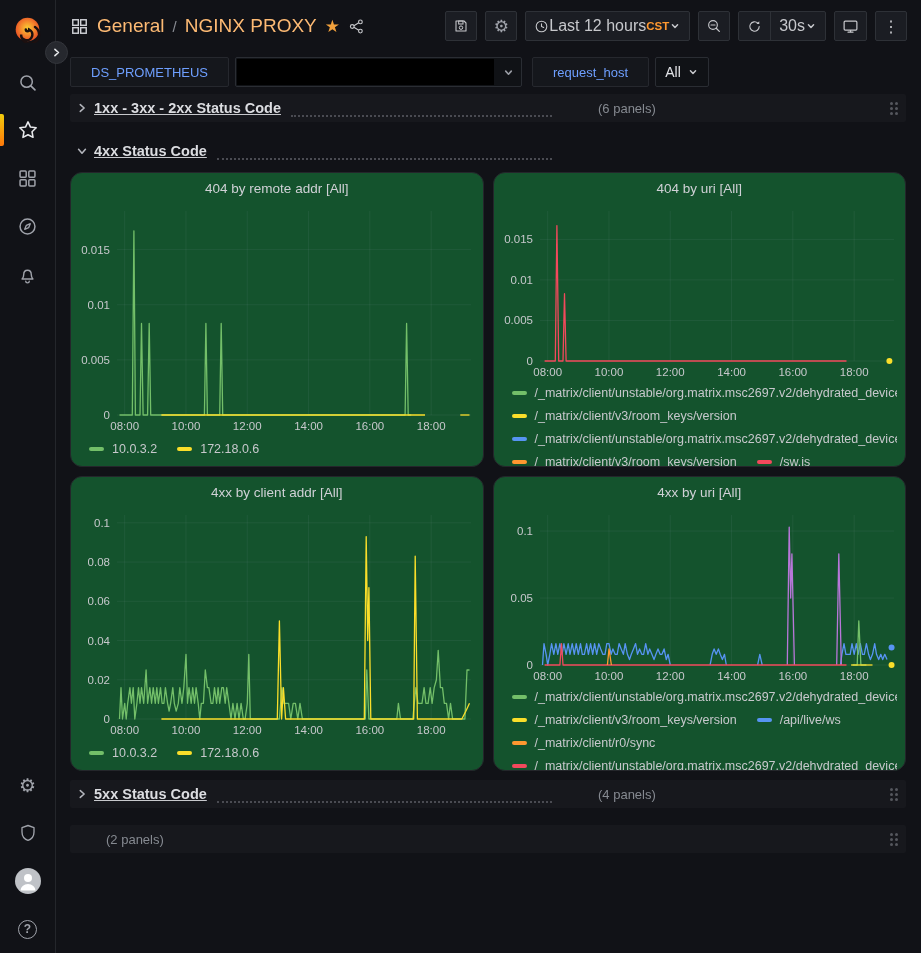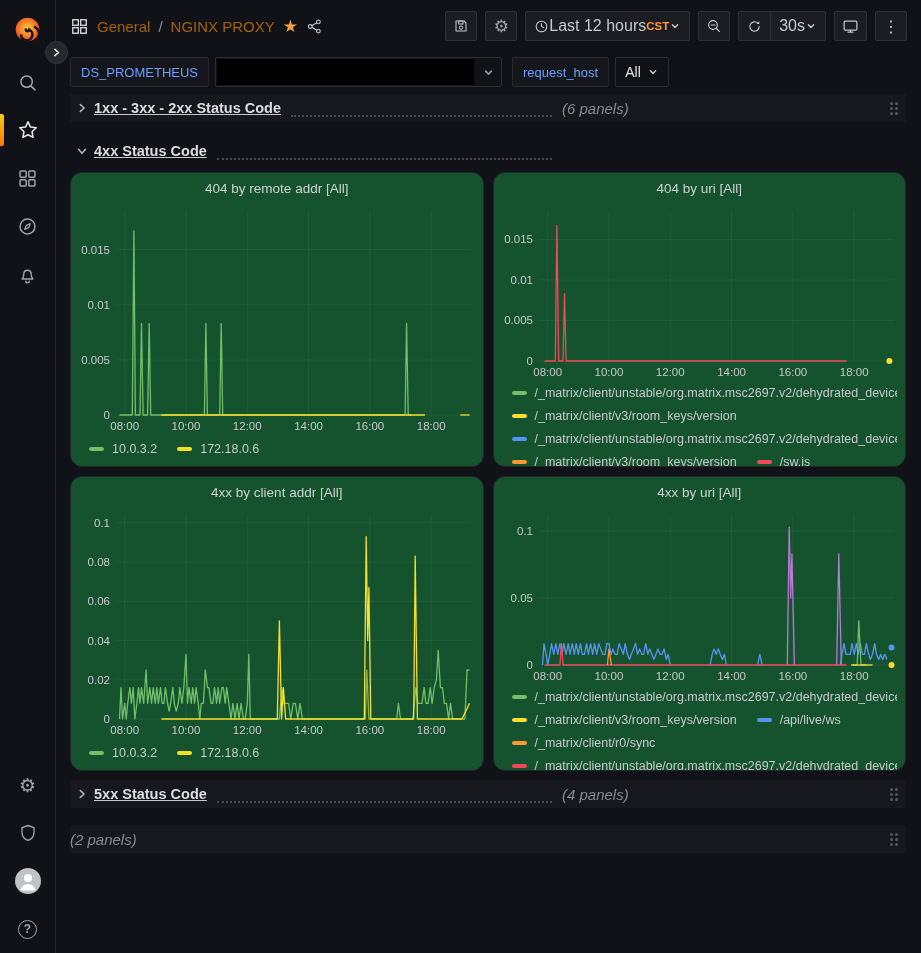--- a/index.html
+++ b/index.html
@@ -19,54 +19,54 @@
   .help-circle { width:19px; height:19px; border:1.6px solid #a0a3ab; border-radius:50%;
     display:flex; align-items:center; justify-content:center; font-size:12px; font-weight:bold; color:#a0a3ab; }
   .expand-btn { position:absolute; left:45px; top:41px; width:23px; height:23px; border-radius:50%;
     background:#26282e; border:1px solid #34363c; display:flex; align-items:center; justify-content:center; z-index:9; cursor:pointer; }
 
   
   .main { position:absolute; left:56px; top:0; width:865px; height:100%; }
 
   .topbar { height:52px; display:flex; align-items:center; padding:0 14px; }
   .bc { display:flex; align-items:center; gap:8px; }
-  .bc-title { font-size:15px; color:#a16207; }
+  .bc-title { font-size:19px; color:#fdba74; }
   .bc-sep { color:#8a8d94; font-size:15px; }
   .star-filled { color:#f2a13c; font-size:17px; cursor:pointer; }
   .tb-actions { margin-left:auto; display:flex; align-items:center; }
   .tb-btn { height:30px; min-width:32px; display:flex; align-items:center; justify-content:center; gap:7px;
     background:#1b1d23; border:1px solid #2e3137; border-radius:2px; margin-left:8px; padding:0 7px; cursor:pointer;
     color:#c7c8cc; font-size:13px; }
   .tb-group { display:flex; align-items:stretch; height:30px; margin-left:8px; background:#1b1d23; border:1px solid #2e3137; border-radius:2px; }
   .tb-cell { display:flex; align-items:center; padding:0 8px; cursor:pointer; }
   .tb-cell + .tb-cell { border-left:1px solid #2e3137; }
   .tz { color:#ff9830; font-size:11.5px; font-weight:bold; }
   .kebab-v { font-size:16px; color:#c7c8cc; letter-spacing:0; }
 
   
   .submenu { height:40px; display:flex; align-items:center; gap:10px; padding:0 14px; }
   .var-group { display:flex; align-items:center; gap:6px; }
-  .var-label { height:30px; display:flex; align-items:center; padding:0 10px; background:#15171c;
+  .var-label { height:30px; display:flex; align-items:center; padding:0 20px; background:#15171c;
     border:1px solid #26282e; border-radius:2px; color:#6e9fff; font-size:13px; font-weight:500; cursor:pointer; }
   .var-value { position:relative; height:30px; width:287px; background:#101216; border:1px solid #2a2d33;
     border-radius:2px; display:flex; align-items:center; cursor:pointer; }
   .redact { position:absolute; left:1px; top:1px; bottom:1px; right:27px; background:#000; }
   .var-caret { position:absolute; right:6px; }
   .var-all { height:30px; display:flex; align-items:center; gap:6px; padding:0 9px; background:#101216;
     border:1px solid #2a2d33; border-radius:2px; color:#e3e4e8; font-size:14px; cursor:pointer; }
 
   
   .content { padding:2px 15px 0 14px; }
   .row-head { height:28px; display:flex; align-items:center; margin-bottom:7px; cursor:pointer; border-radius:2px; }
   .row-head.collapsed { background:#17181d; }
   .row-left { display:flex; align-items:center; width:492px; flex:0 0 auto; padding-left:4px;text-decoration:underline; }
   .row-chev { width:16px; display:flex; justify-content:center; margin-right:4px; }
   .row-title { font-size:14.5px; font-weight:bold; color:#dcdde1; white-space:nowrap; }
   .row-dots { flex:1; border-bottom:2px dotted #4a4b52; margin:0 10px; height:17px; }
-  .row-count { font-size:15px; font-style:italic; color:#868a91; }
+  .row-count { font-size:13px; color:#868a91;margin-left:36px; }
   .row-fill { flex:1; }
   .drag-handle { display:grid; grid-template-columns:3px 3px; grid-auto-rows:3px; gap:2px; margin-right:8px; cursor:grab; }
   .drag-handle i { width:3px; height:3px; border-radius:50%; background:#55575e; }
   .gap8 { height:8px; }
 
   .panels { display:grid; grid-template-columns:1fr 1fr; gap:9px; margin-bottom:9px; }
   .panel { height:295px; background:#14532d; border:1px solid #24262b; border-radius:12px;
     display:flex; flex-direction:column; overflow:hidden; }
   .panel h2 { height:30px; flex:0 0 auto; display:flex; align-items:center; justify-content:center;
     font-size:13.5px; font-weight:500; color:#d0d1d6; cursor:pointer; }

